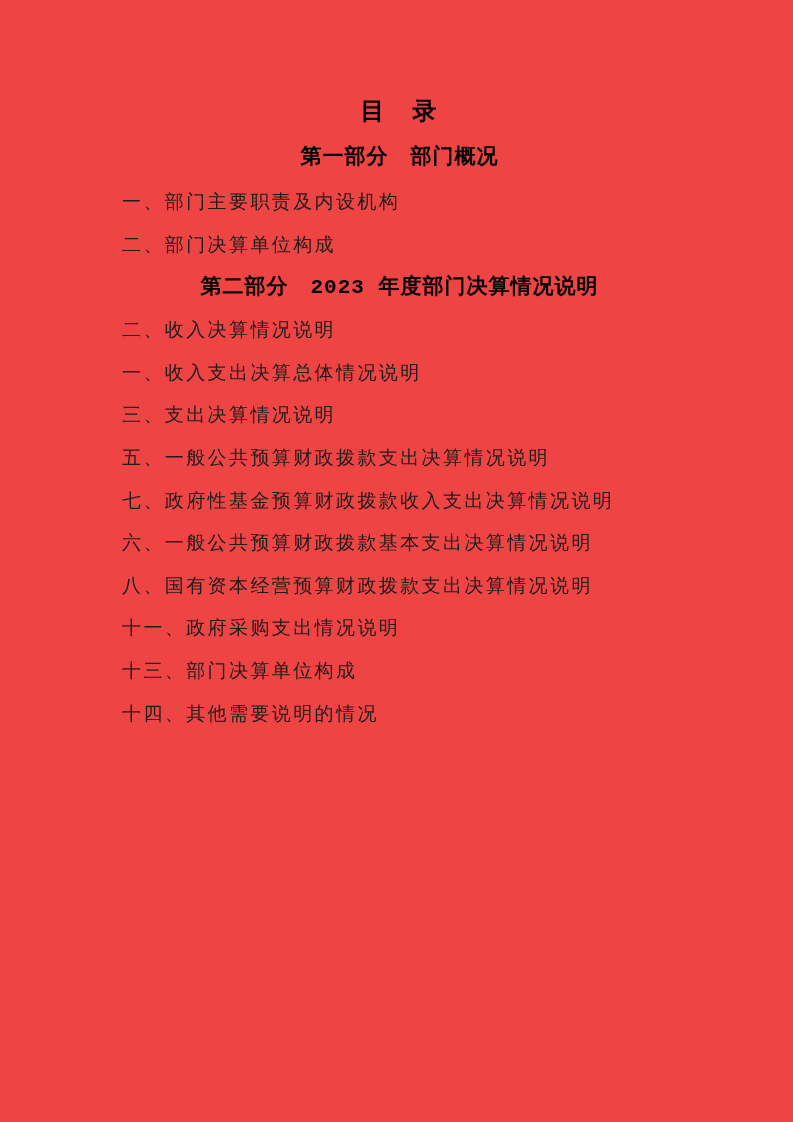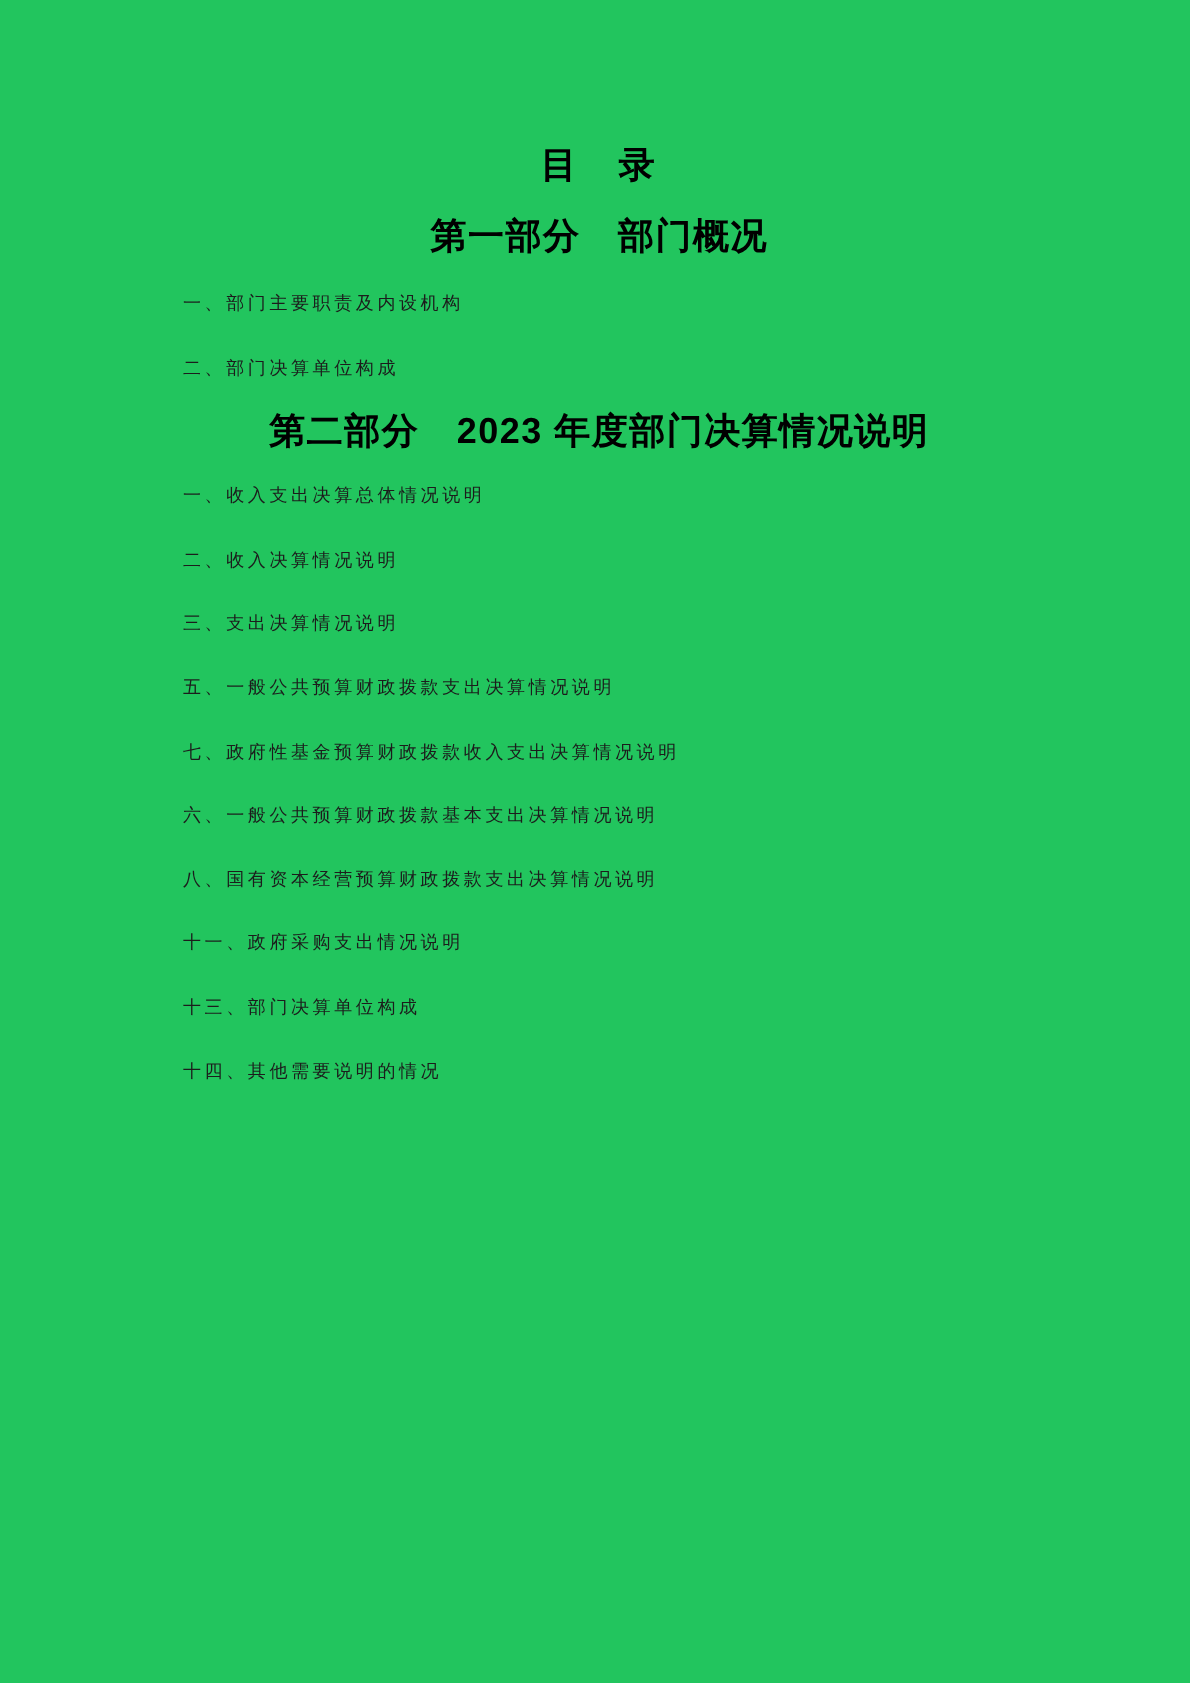--- a/index.html
+++ b/index.html
@@ -12,55 +12,55 @@
     height: 1122px;
     overflow: hidden;
     font-family: "Liberation Serif", serif;
     color: #1a1a1a;
   }
   .page {
     box-sizing: border-box;
     width: 793px;
     height: 1122px;
     padding: 94px 116px 40px 122px;
-    background: #22c55e;
+    background: #ef4444;
   }
   .doc-title {
     margin: 0 0 10px 0;
     font-family: "Liberation Sans", sans-serif;
     font-size: 24px;
     line-height: 34px;
     font-weight: bold;
     color: #000000;
     text-align: center;
     letter-spacing: 2px;
     white-space: pre;
   }
   .section-heading {
     margin: 0;
-    font-family: Liberation Sans, sans-serif;
-    font-size: 24px;
+    font-family: Liberation Mono, monospace;
+    font-size: 21px;
     line-height: 43px;
     font-weight: bold;
     color: #000000;
     text-align: center;
     letter-spacing: 1px;
     white-space: pre;
   }
   .toc-section:first-of-type .section-heading {
     line-height: 40px;
     margin-bottom: 3px;
   }
   .section-items {
     margin: 0;
   }
   .toc-item {
     margin: 0;
     max-width: 560px;
-    font-size: 12px;
+    font-size: 19px;
     line-height: 42.6px;
     font-weight: 400;
     color: #1c1c1c;
     letter-spacing: 2.4px;
     
     padding-left: 36px;
     text-indent: -36px;
     white-space: normal;
   }
 </style>
@@ -76,23 +76,23 @@
   <p class="toc-item">一、部门主要职责及内设机构</p>
 
   <p class="toc-item">二、部门决算单位构成</p>
 
 </div>
   </section>
 
   <section class="toc-section">
     <h2 class="section-heading">第二部分　2023 年度部门决算情况说明</h2>
     <div class="section-items">
+  <p class="toc-item">二、收入决算情况说明</p>
+
   <p class="toc-item">一、收入支出决算总体情况说明</p>
-
-  <p class="toc-item">二、收入决算情况说明</p>
 
   <p class="toc-item">三、支出决算情况说明</p>
 
 
   <p class="toc-item">五、一般公共预算财政拨款支出决算情况说明</p>
 
   <p class="toc-item">七、政府性基金预算财政拨款收入支出决算情况说明</p>
 
   <p class="toc-item">六、一般公共预算财政拨款基本支出决算情况说明</p>
 

